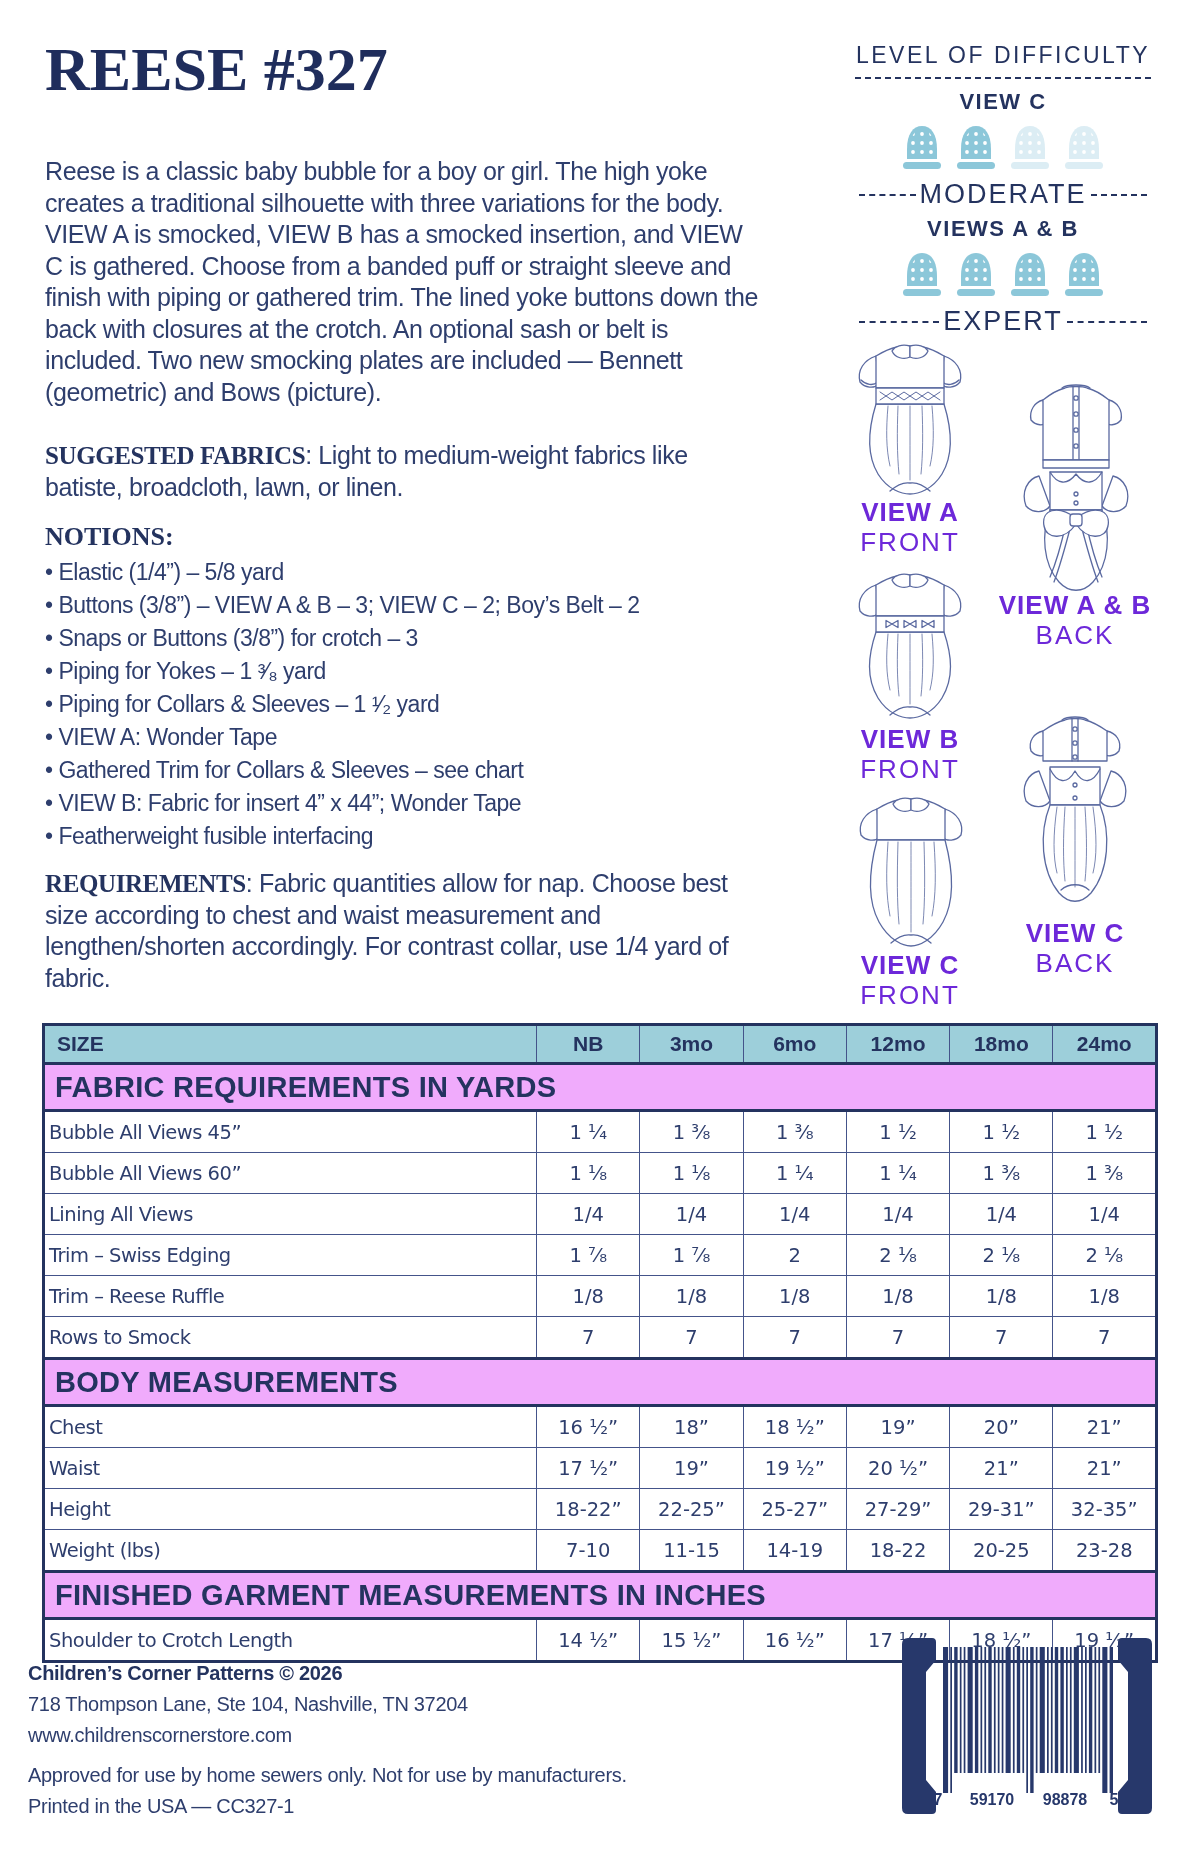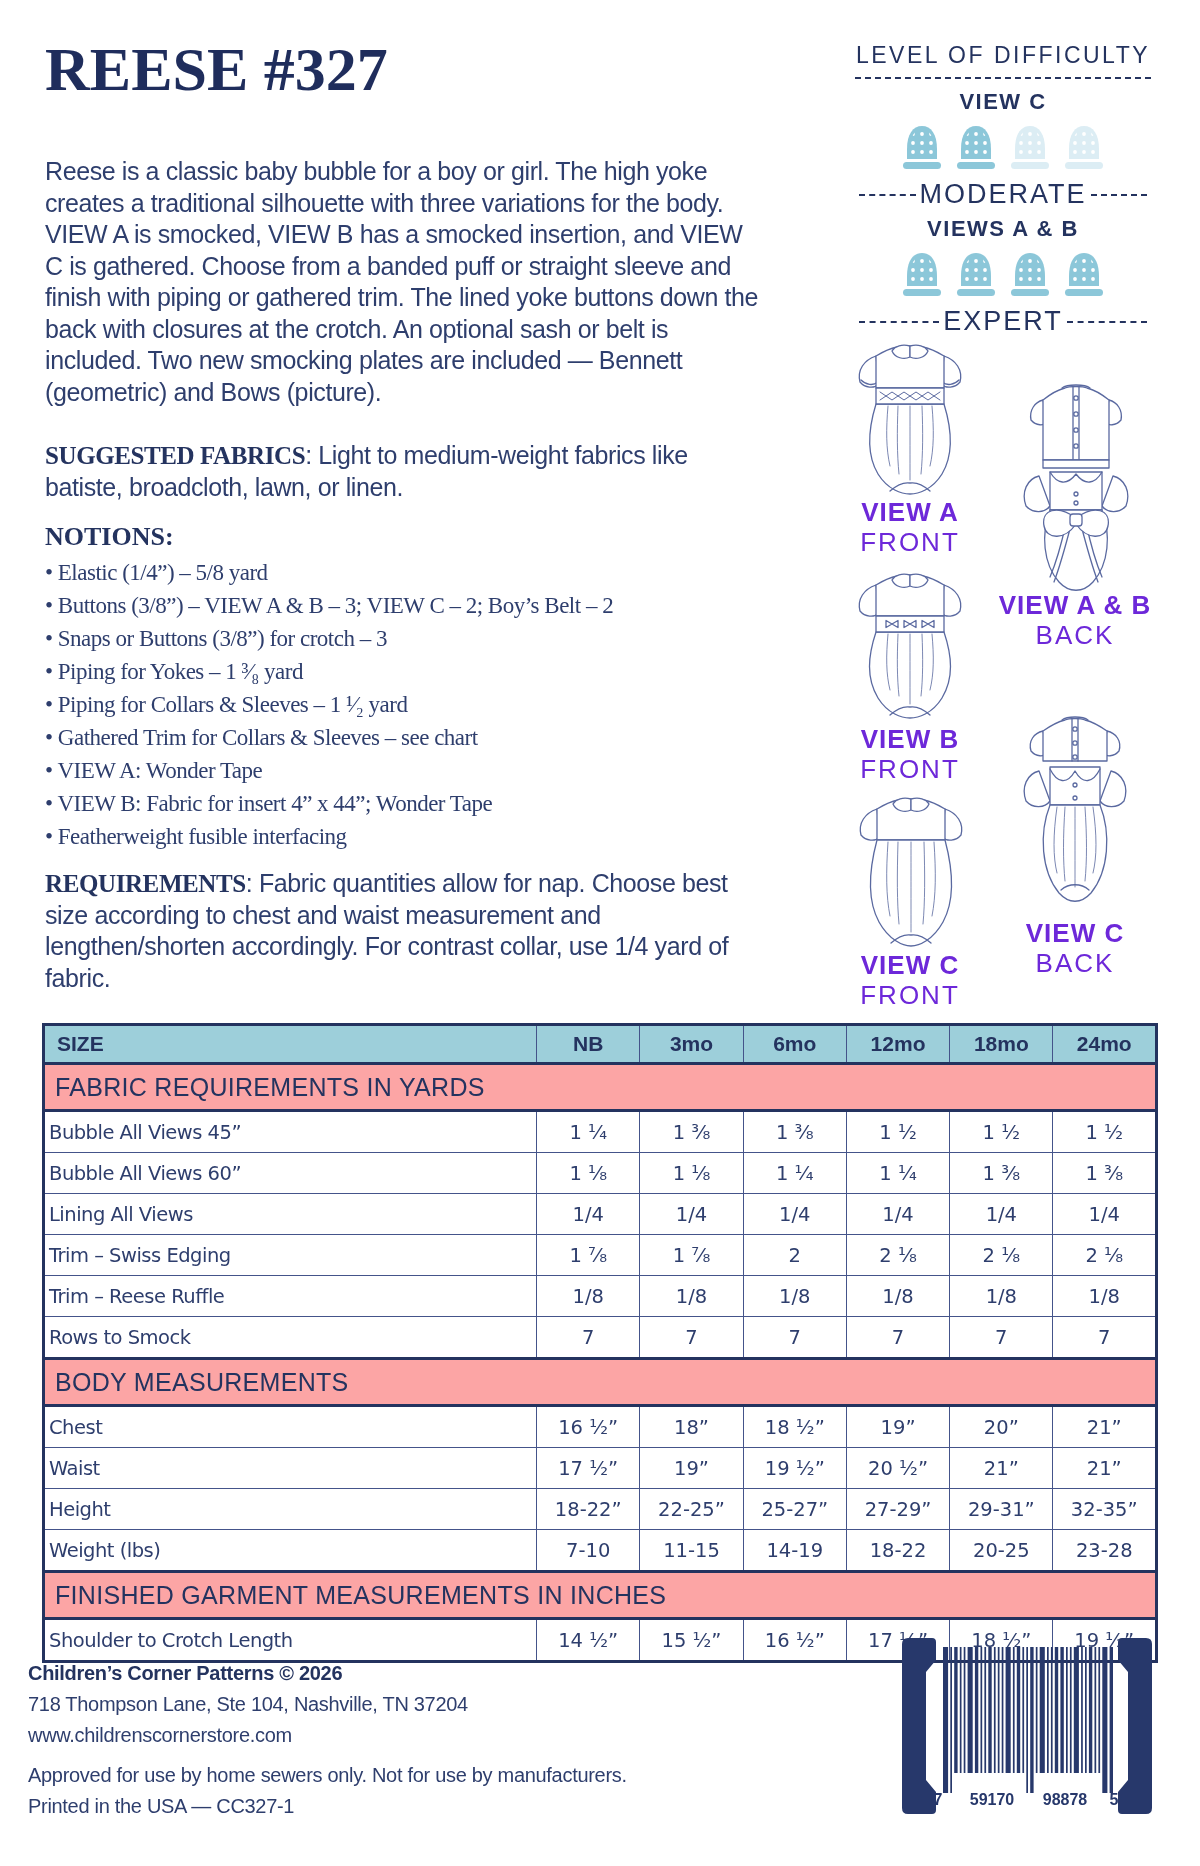--- a/index.html
+++ b/index.html
@@ -9,21 +9,21 @@
   
   .title{left:45px;top:34px;font-family:"Liberation Serif",serif;font-weight:700;
          font-size:62px;letter-spacing:0px;color:#1f2d5c;}
   .para{left:45px;width:718px;font-size:25px;line-height:31.5px;letter-spacing:-0.4px;color:#2e3e6d;}
   .slab{font-family:"Liberation Serif",serif;font-weight:700;color:#24335f;}
   .description{top:118px;margin-top:38px;}
   .suggested{top:440px;}
   .notions-h{left:45px;top:522px;font-family:"Liberation Serif",serif;font-weight:700;
              font-size:26px;color:#24335f;}
   .notions-list{left:45px;top:556px;margin:0;padding:0;list-style:none;
-                font-family:Liberation Serif, serif;font-size:23px;line-height:33px;
+                font-family:Liberation Sans, sans-serif;font-size:23px;line-height:33px;
                 letter-spacing:-0.5px;color:#2e3e6d;}
   .notions-list li{white-space:nowrap;}
   .notions-list li::before{content:"• ";}
   .requirements{top:868px;}
   
   .difficulty{left:855px;top:42px;width:296px;text-align:center;color:#24335f;}
   .difficulty-heading{font-size:23px;letter-spacing:2.5px;padding-bottom:8px;
                       border-bottom:2.5px dashed #24335f;margin-bottom:10px;white-space:nowrap;}
   .level-label{font-size:22px;font-weight:700;letter-spacing:1.5px;margin:4px 0 6px 0;}
   .thimble-row{display:flex;justify-content:center;gap:10px;margin-bottom:8px;}
@@ -33,21 +33,21 @@
   .view-label{text-align:center;color:#6d28d9;line-height:30px;}
   .vl-name{font-size:26px;font-weight:700;letter-spacing:1px;}
   .vl-pos{font-size:26px;letter-spacing:2px;}
   
   .size-table{left:42px;top:1023px;width:1116px;border-collapse:collapse;
               border:3px solid #24335f;table-layout:fixed;padding-left:37px;}
   .size-table th,.size-table td{border:1.5px solid #44548a;padding:0 4px;}
   .size-table thead th{background:#9dcfda;color:#24335f;font-size:21px;font-weight:700;
                        height:36px;text-align:center;border-bottom:3px solid #24335f;}
   .size-table thead th.col-label{text-align:left;padding-left:12px;}
-  .section-row td{background:#fca5a5;color:#24335f;font-weight:400;font-size:25px;
+  .section-row td{background:#f0abfc;color:#24335f;font-weight:700;font-size:29px;
                   height:44px;padding-left:10px;border-top:3px solid #24335f;
                   border-bottom:3px solid #24335f;letter-spacing:0.3px;}
   .row-label{font-family:"DejaVu Sans",sans-serif;font-size:19.5px;letter-spacing:-0.5px;
              text-align:left;padding-left:12px;height:40px;color:#2e3e6d;}
   .row-value{font-family:"DejaVu Sans",sans-serif;font-size:19.5px;text-align:center;
              height:40px;color:#2e3e6d;}
   
   .footer-block{left:28px;font-size:20px;line-height:31px;color:#2e3e6d;letter-spacing:-0.3px;}
   .footer-top{top:1658px;}
   .footer-bottom{top:1760px;}
@@ -73,22 +73,22 @@
 
   <p class="abs para suggested" style="margin:0"><span class="slab">SUGGESTED FABRICS</span><span>: Light to medium-weight fabrics like batiste, broadcloth, lawn, or linen.</span></p>
 
   <div class="abs notions-h">NOTIONS:</div>
   <ul class="abs notions-list">
       <li>Elastic (1/4”) – 5/8 yard</li>
       <li>Buttons (3/8”) – VIEW A &amp; B – 3; VIEW C – 2; Boy’s Belt – 2</li>
       <li>Snaps or Buttons (3/8”) for crotch – 3</li>
       <li>Piping for Yokes – 1 ³⁄₈ yard</li>
       <li>Piping for Collars &amp; Sleeves – 1 ¹⁄₂ yard</li>
+      <li>VIEW A: Wonder Tape</li>
       <li>Gathered Trim for Collars &amp; Sleeves – see chart</li>
-      <li>VIEW A: Wonder Tape</li>
       <li>VIEW B: Fabric for insert 4” x 44”; Wonder Tape</li>
       <li>Featherweight fusible interfacing</li>
     </ul>
 
   <p class="abs para requirements" style="margin:0"><span class="slab">REQUIREMENTS</span><span>: Fabric quantities allow for nap. Choose best size according to chest and waist measurement and lengthen/shorten accordingly. For contrast collar, use 1/4 yard of fabric.</span></p>
 
   <div class="abs difficulty">
     <div class="difficulty-heading">LEVEL OF DIFFICULTY</div>
     <div>
         <div class="level-label">VIEW C</div>

